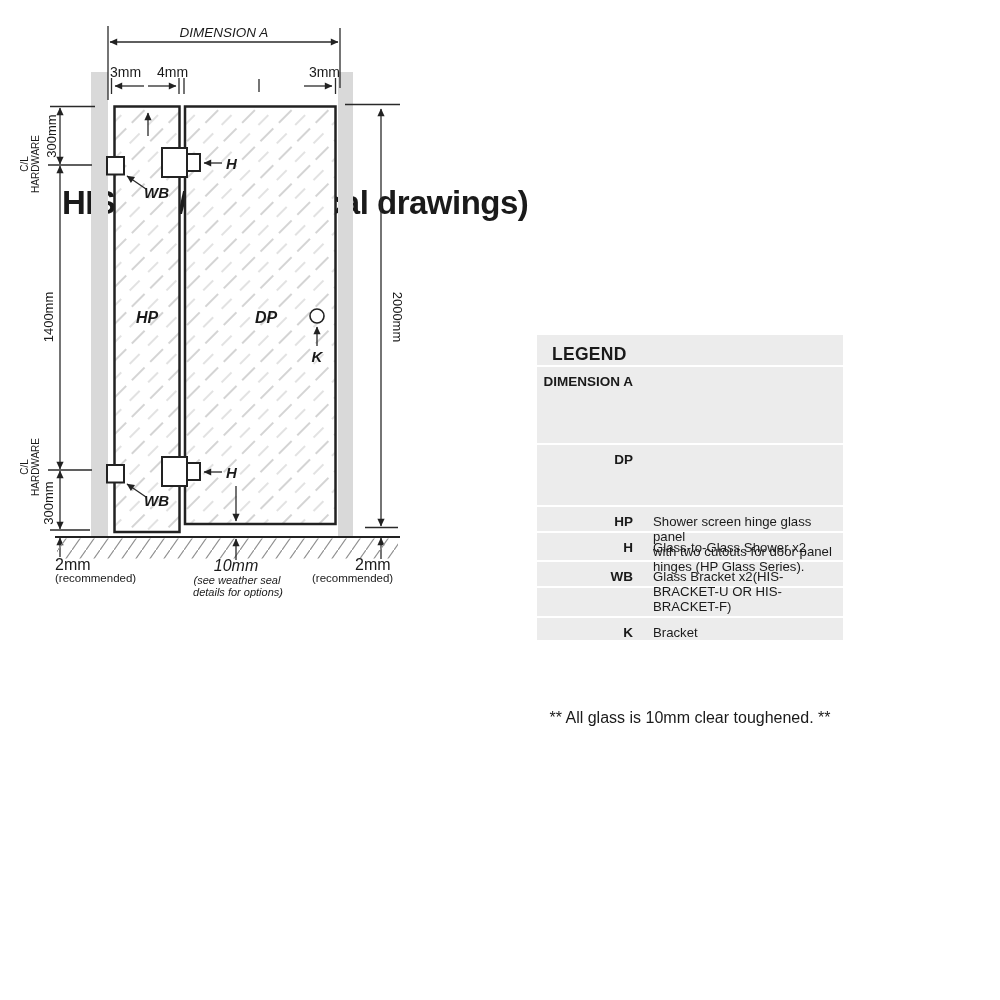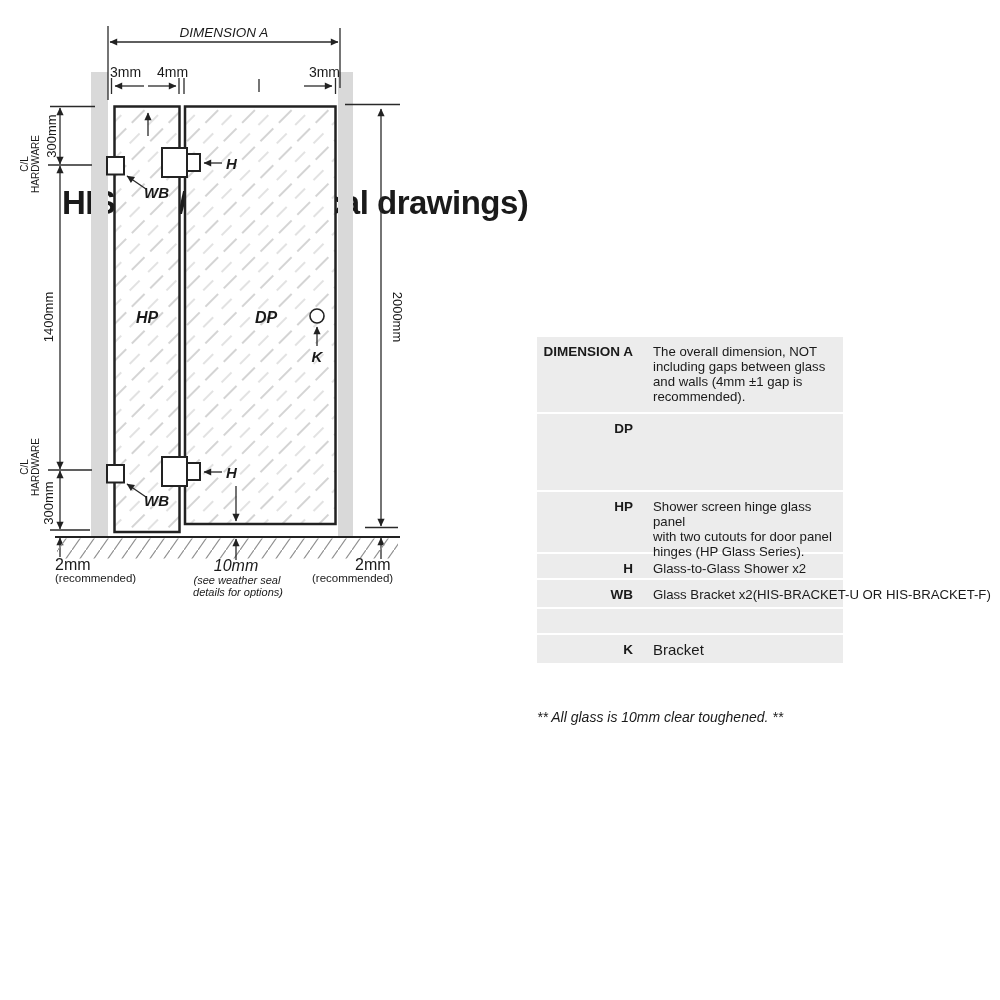--- a/index.html
+++ b/index.html
@@ -14,21 +14,21 @@
   .legend-row .def{margin-left:20px;width:188px;font-size:13.2px;line-height:15px;white-space:pre-line;flex:none;}
   .legend-row:nth-child(1){height:77px;}
   .legend-row:nth-child(2){height:78px;}
   .legend-row:nth-child(3){height:62px;}
   .legend-row:nth-child(4){height:26px;}
   .legend-row:nth-child(5){height:29px;}
   .legend-row:nth-child(5) .def{white-space:nowrap;width:auto;}
   .legend-row:nth-child(6){height:26px;}
   .legend-row:nth-child(7){height:30px;}
   .legend-row:nth-child(7) .def{font-size:15px;}
-  .legend-footnote{position:absolute;left:537px;top:709px;width:306px;text-align:left;font-size:14px;font-style:italic;}
+  .legend-footnote{position:absolute;left:537px;top:709px;width:306px;text-align:center;font-size:16px;}
   
   text{font-family:"Liberation Sans",sans-serif;fill:#1a1a1a;}
   .t-dim{font-size:14px;}
   .t-dima{font-size:13.5px;font-style:italic;}
   .t-rot{font-size:13px;}
   .t-cl{font-size:10px;}
   .t-part{font-size:16px;font-style:italic;font-weight:700;}
   .t-lead{font-size:15px;font-style:italic;font-weight:700;}
   .t-big{font-size:16px;}
   .t-note{font-size:11.5px;}
@@ -163,26 +163,23 @@
     <text class="t-itnote" x="277" y="814" text-anchor="middle">(see weather seal</text>
     <text class="t-itnote" x="278" y="826" text-anchor="middle">details for options)</text>
   </g>
   <g>
     <text class="t-big" x="395" y="800">2mm</text>
     <text class="t-note" x="352" y="812">(recommended)</text>
   </g>
 </svg>
 
 <div class="legend-panel">
+  <div class="legend-header">LEGEND</div>
   <div class="legend-row">
     <div class="term">DIMENSION A</div>
-    <div class="def">The overall dimension, NOT
-including gaps between glass
-and walls (4mm ±1 gap is
-recommended).</div>
   </div>
   <div class="legend-row">
     <div class="term">DP</div>
   </div>
   <div class="legend-row">
     <div class="term">HP</div>
     <div class="def">Shower screen hinge glass panel
 with two cutouts for door panel
 hinges (HP Glass Series).</div>
   </div>

